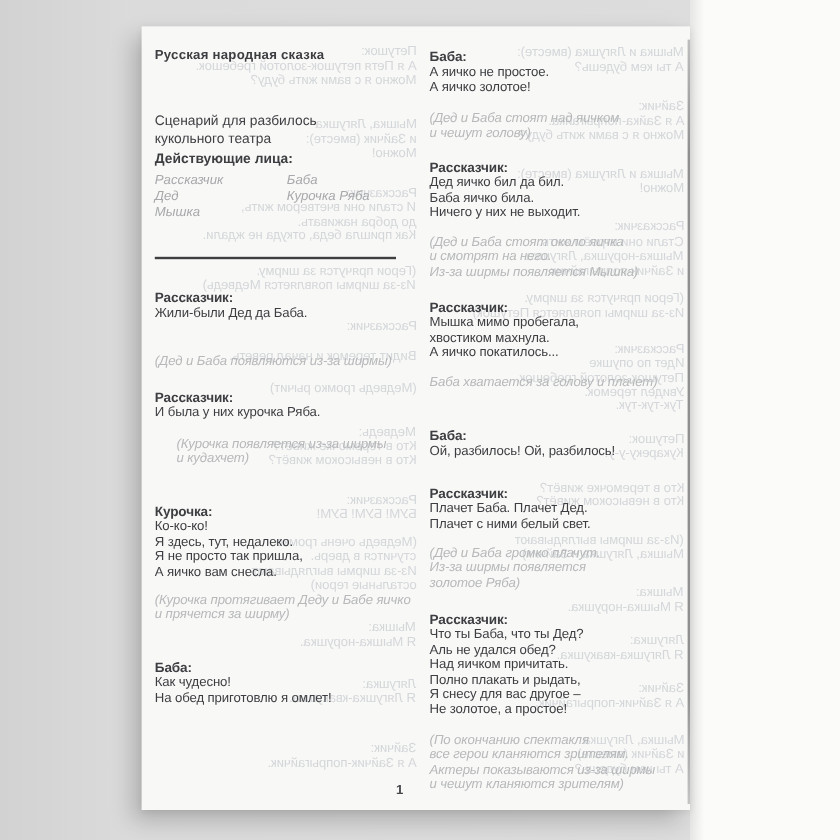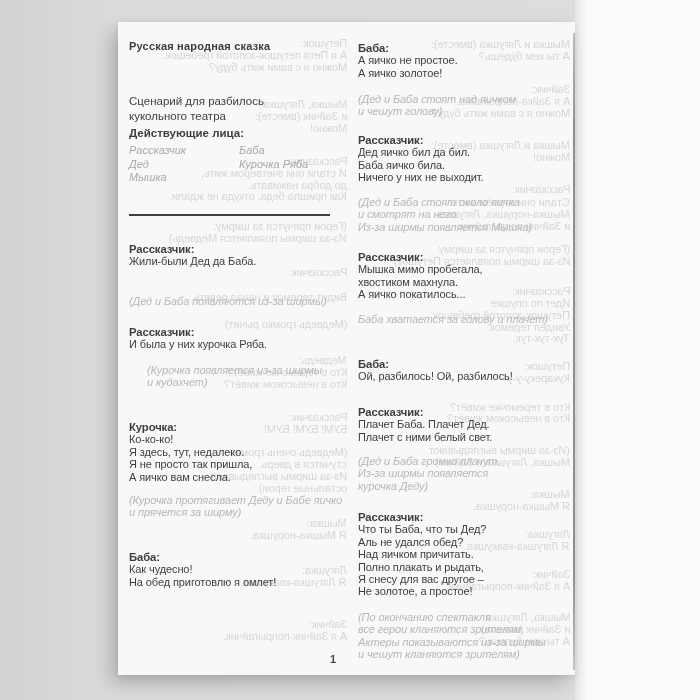--- a/index.html
+++ b/index.html
@@ -255,21 +255,21 @@
         <div class="ln">
           <div>Плачет Баба. Плачет Дед.</div>
           <div>Плачет с ними белый свет.</div>
         </div>
       </div>
       <div class="block c-right t-stage" style="top: 455px;">
 
         <div class="ln">
           <div>(Дед и Баба громко плачут.</div>
           <div>Из-за ширмы появляется</div>
-          <div>курочка Деду)</div>
+          <div>золотое Ряба)</div>
         </div>
       </div>
       <div class="block c-right" style="top: 511px;">
         <div class="h">Рассказчик:</div>
         <div class="ln">
           <div>Что ты Баба, что ты Дед?</div>
           <div>Аль не удался обед?</div>
           <div>Над яичком причитать.</div>
           <div>Полно плакать и рыдать,</div>
           <div>Я снесу для вас другое –</div>

